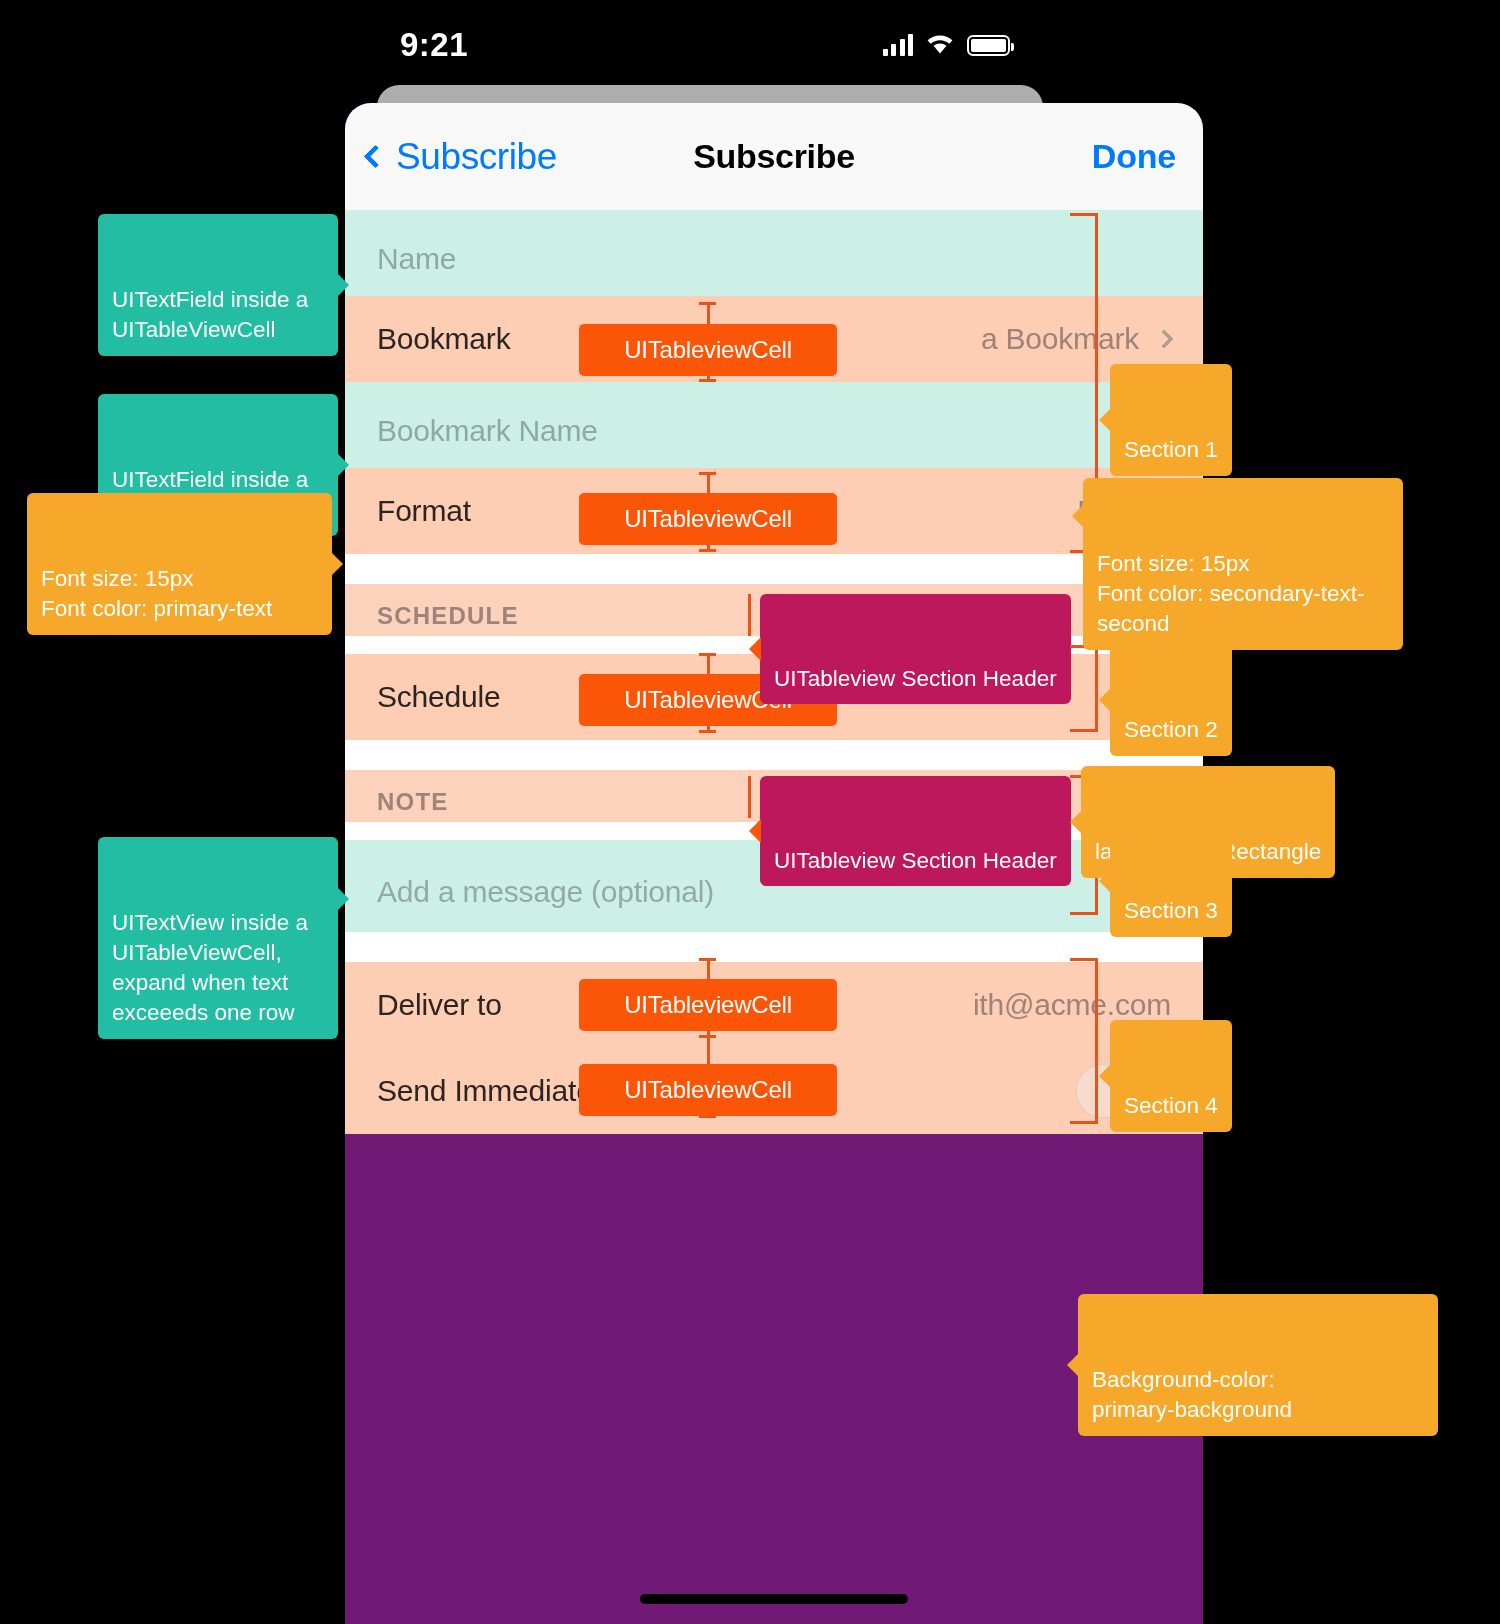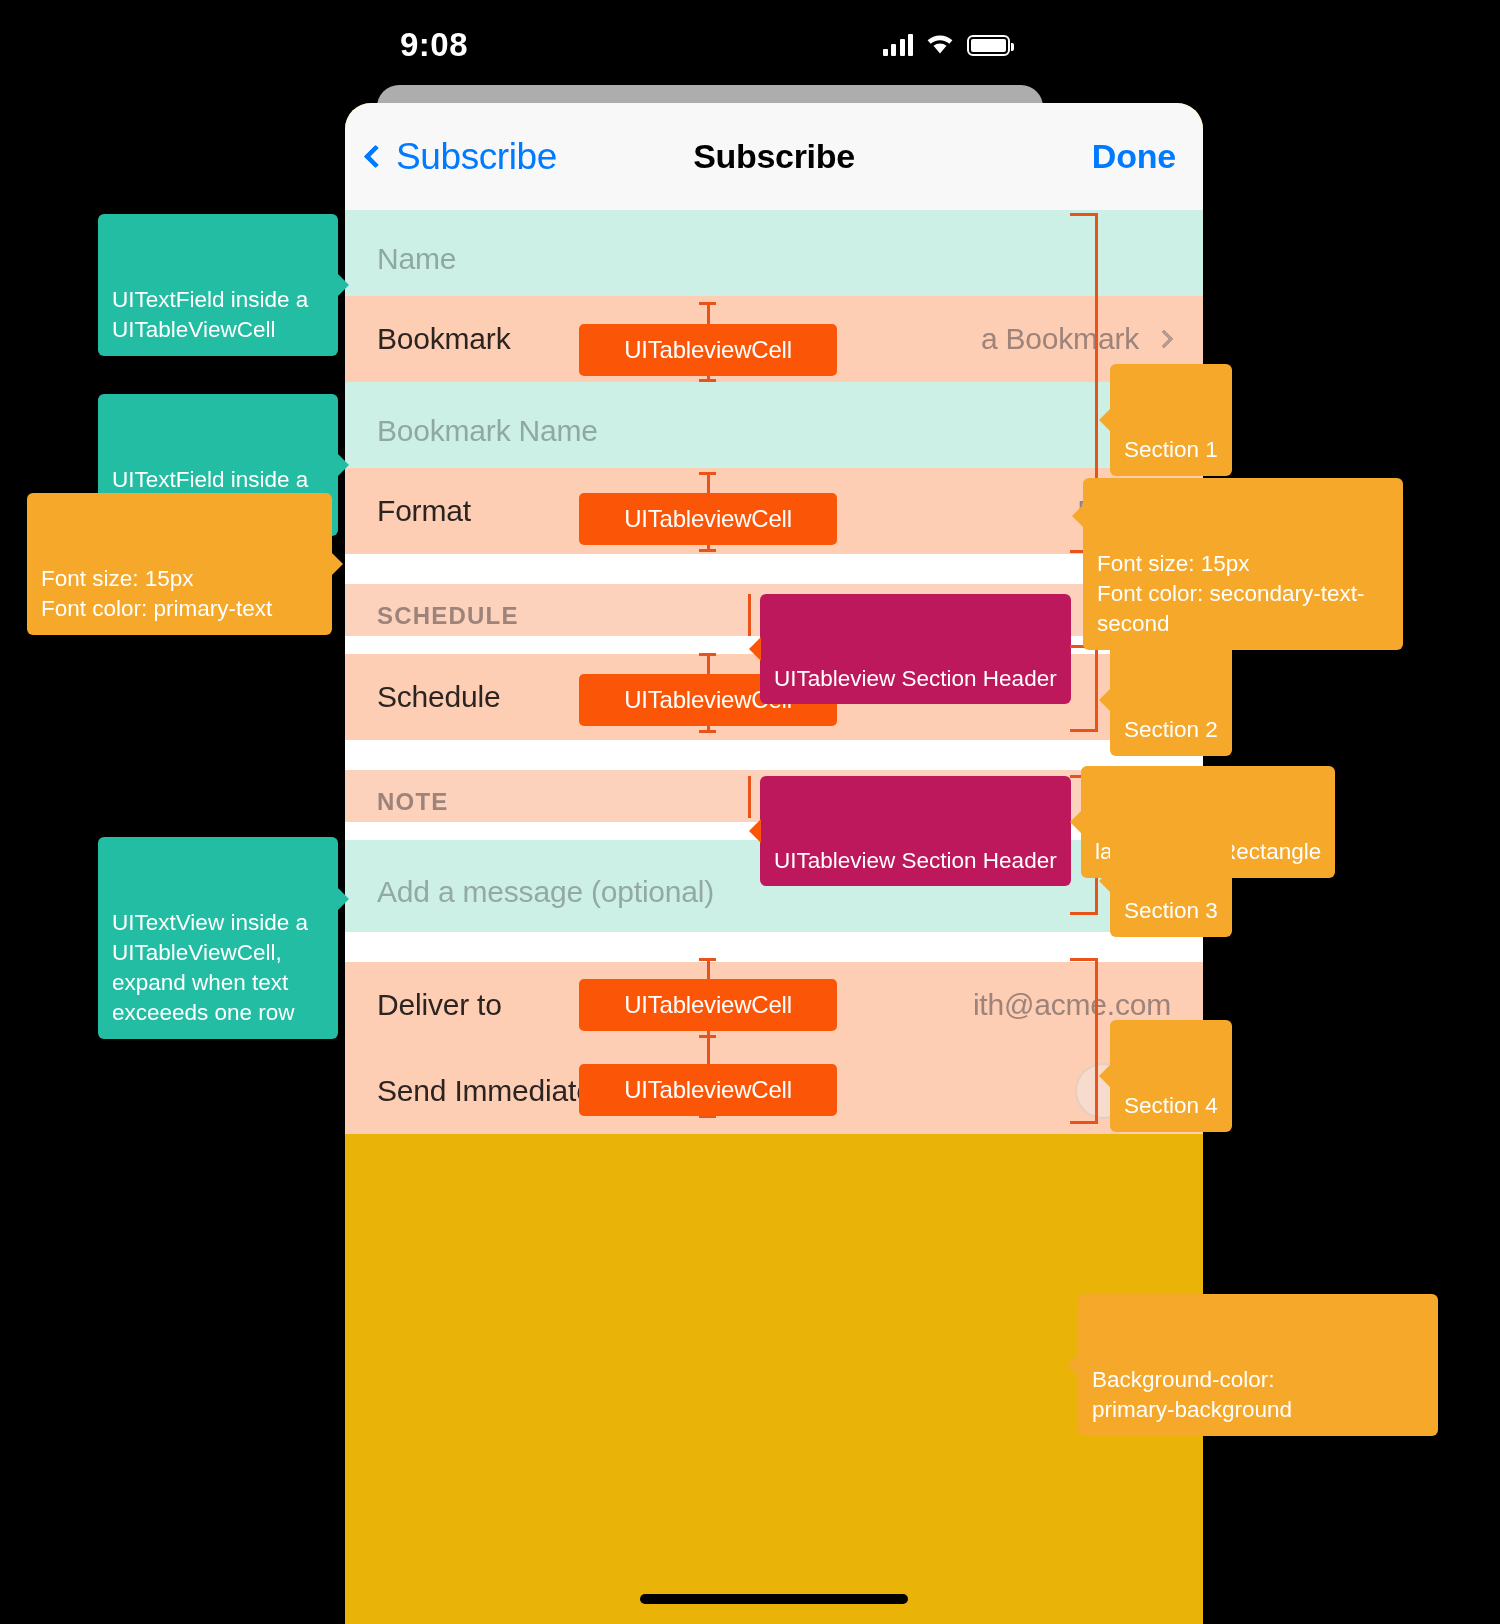--- a/index.html
+++ b/index.html
@@ -28,21 +28,21 @@
   .batt::before{content:"";position:absolute;inset:2px;background:#fff;border-radius:2px;}
   .batt::after{content:"";position:absolute;right:-6px;top:6px;width:3px;height:8px;
                background:#fff;border-radius:0 2px 2px 0;}
 
   .card-behind {
     position: absolute; left: 377px; top: 85px; width: 666px; height: 60px;
     background: #adadad; border-radius: 22px 22px 0 0;
   }
   .phone {
     position: absolute; left: 345px; top: 103px; width: 858px; height: 1521px;
-    background: #eab308; border-radius: 26px 26px 0 0; overflow: hidden;
+    background: #701a75; border-radius: 26px 26px 0 0; overflow: hidden;
   }
   .navbar {
     height: 107px; background: #f8f8f8;
     display: flex; align-items: center; position: relative;
   }
   .nav-back { display:flex; align-items:center; gap:10px; padding-left: 22px; }
   .chev-back {
     width: 17px; height: 17px; border-left: 5px solid #007aff; border-bottom: 5px solid #007aff;
     transform: rotate(45deg); margin-right: 2px; border-radius: 2px;
   }
@@ -130,21 +130,21 @@
   .bracket .v { position:absolute; left:0; top:0; width:3px; height:100%; background:#e8531a; }
   .bracket .t { position:absolute; left:-25px; top:0; width:28px; height:3px; background:#e8531a; }
   .bracket .b { position:absolute; left:-25px; bottom:0; width:28px; height:3px; background:#e8531a; }
 </style>
 </head>
 <body>
 
 <div id="root">
 
   <div class="statusbar">
-    <div class="sb-time">9:08</div>
+    <div class="sb-time">9:21</div>
     <div class="sb-icons">
       <span class="bars">
           <i></i>
           <i></i>
           <i></i>
           <i></i>
         </span>
       <span>
         <svg width="32" height="23" viewBox="0 0 32 23">
             <path d="M16 21.5 L9.5 13.8 a10.2 10.2 0 0 1 13 0 Z" fill="#fff"></path>

